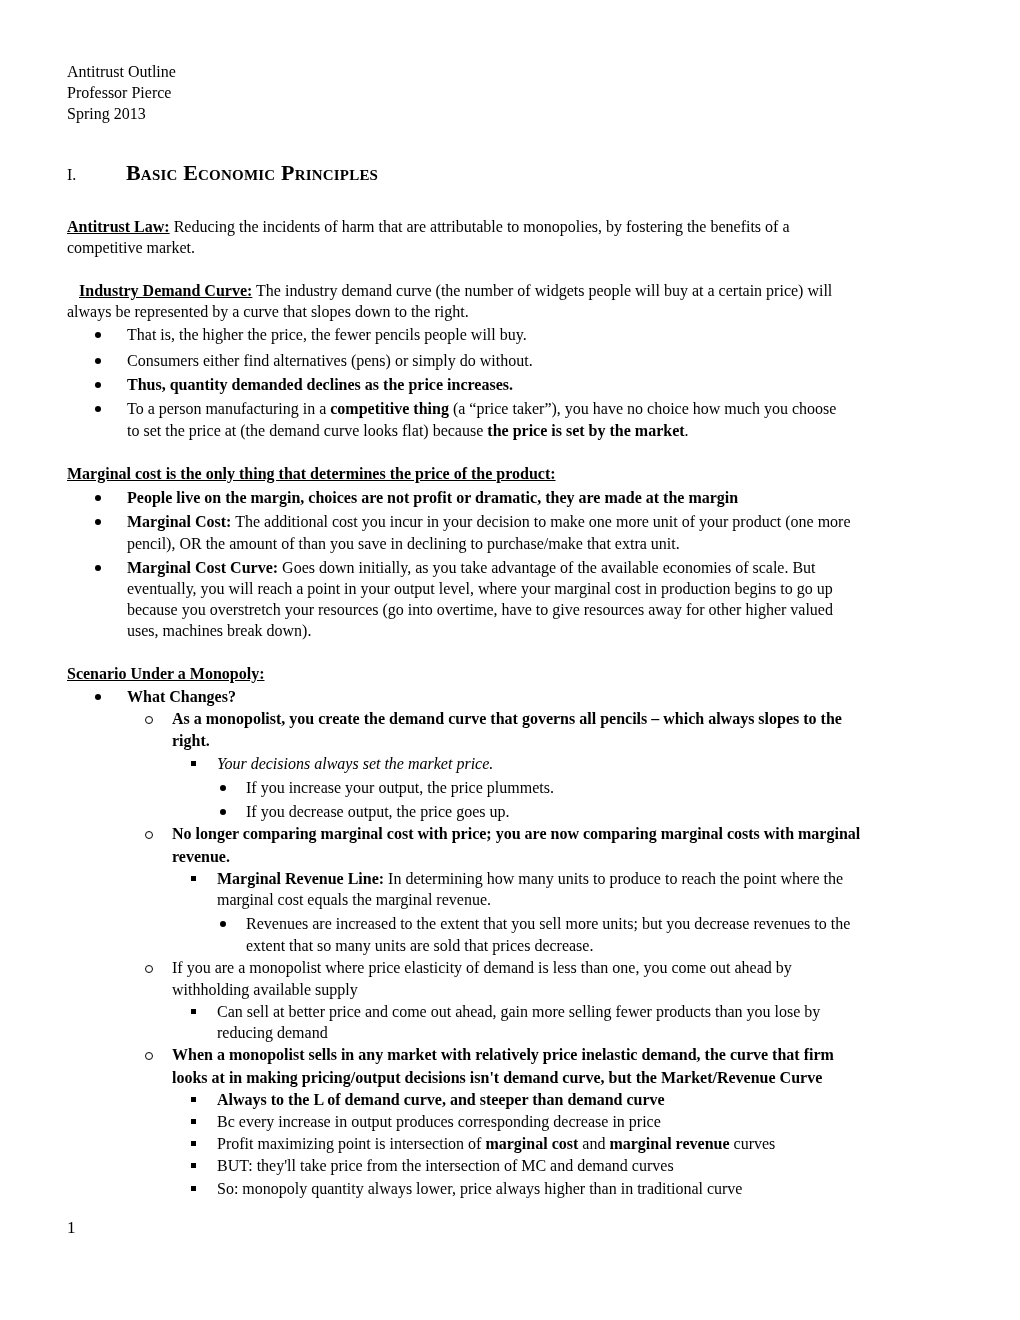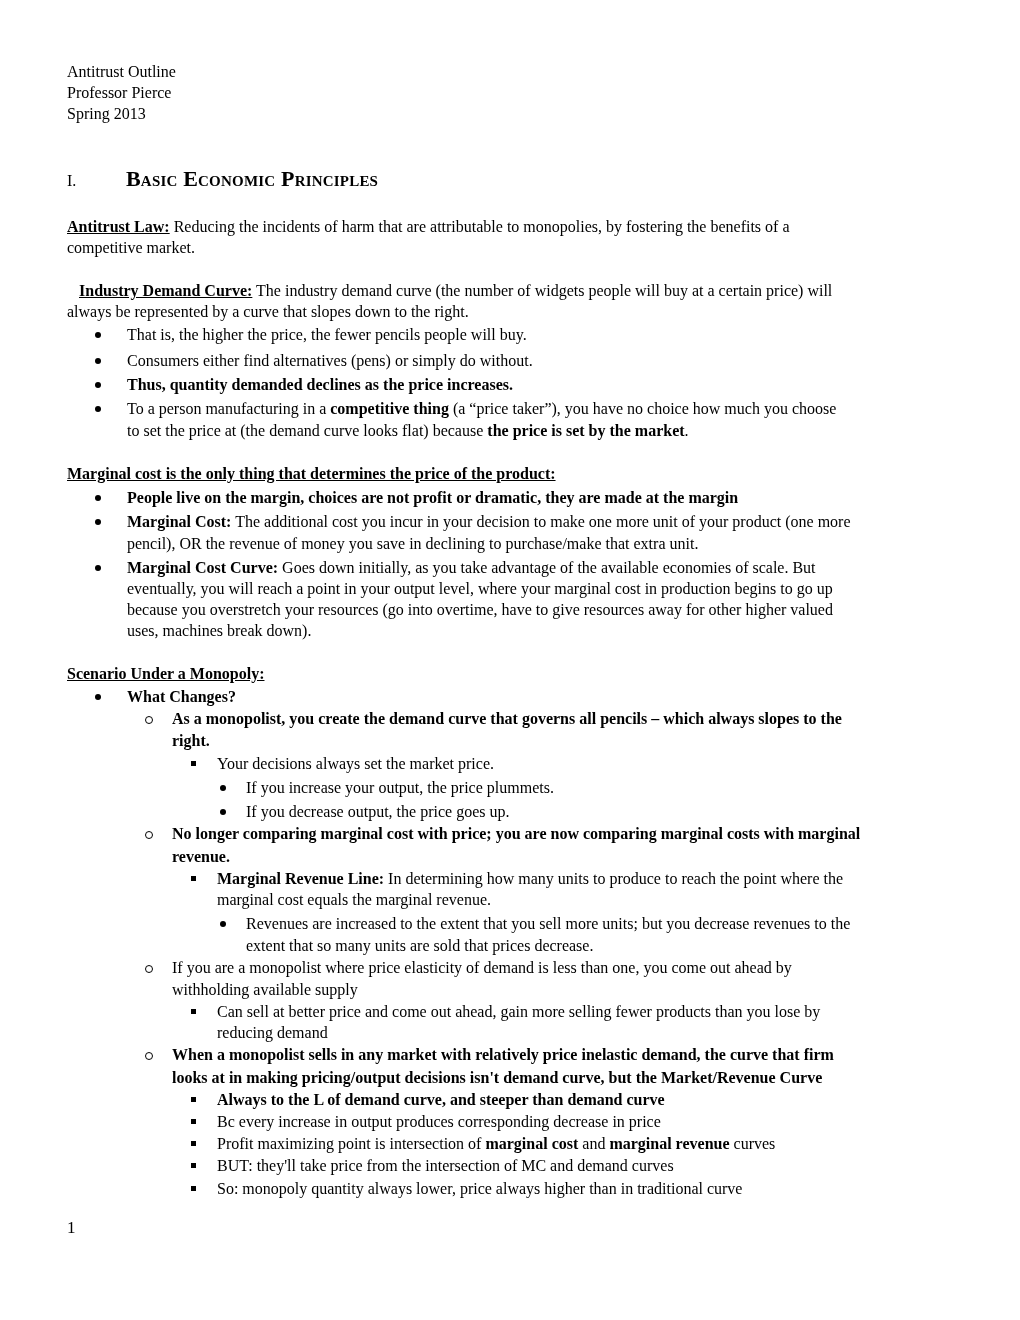--- a/index.html
+++ b/index.html
@@ -2,21 +2,21 @@
 <html><head>
 <meta charset="utf-8">
 <style>
   html, body { margin:0; padding:0; background:#ffffff; }
   body { width:1020px; height:1320px; position:relative; overflow:hidden;
          font-family:"Liberation Serif", "DejaVu Serif", serif; color:#000; font-size:16px; }
   .page { position:absolute; left:6px; top:0; width:1020px; height:1136px; }
   .line { position:absolute; white-space:nowrap; line-height:22px; font-size:16px; }
   .b { font-weight:bold; }
   .u { text-decoration:underline; }
-  .heading { position:absolute; left:61px; top:158px; font-size:22px; font-weight:bold; line-height:42px; }
+  .heading { position:absolute; left:61px; top:158px; font-size:22px; font-weight:bold; line-height:30px; }
   .heading .num { font-weight:normal; font-size:16px; display:inline-block; width:59px; }
   .heading .sc { font-variant:small-caps; letter-spacing:0.2px; }
   .disc::before { content:""; position:absolute; width:6px; height:6px; border-radius:50%; background:#000; }
   .circ::before { content:""; position:absolute; width:8px; height:8px; border-radius:50%; border:1px solid #000; box-sizing:border-box; }
   .sq::before { content:""; position:absolute; width:5px; height:5px; background:#000; }
   .marker { position:absolute; width:10px; height:22px; }
   .marker.disc::before { left:2px; top:8px; }
   .marker.circ::before { left:1px; top:8px; }
   .marker.sq::before { left:2px; top:8px; }
   .pagenum { position:absolute; left:61px; top:1218px; font-size:17px; }
@@ -58,38 +58,38 @@
     <span>to set the price at (the demand curve looks flat) because </span><span class="b">the price is set by the market</span><span>.</span>
   </div>
 
   <div class="line b u" style="left:61px;top:463px;">Marginal cost is the only thing that determines the price of the product:</div>
   <span class="marker disc" style="left:87px;top:487px;"></span>
   <div class="line b" style="left:121px;top:487px;">People live on the margin, choices are not profit or dramatic, they are made at the margin</div>
   <span class="marker disc" style="left:87px;top:511px;"></span>
   <div class="line" style="left:121px;top:511px;">
     <span class="b">Marginal Cost:</span><span> The additional cost you incur in your decision to make one more unit of your product (one more</span>
   </div>
-  <div class="line" style="left:121px;top:533px;">pencil), OR the revenue of money you save in declining to purchase/make that extra unit.</div>
+  <div class="line" style="left:121px;top:533px;">pencil), OR the amount of than you save in declining to purchase/make that extra unit.</div>
   <span class="marker disc" style="left:87px;top:557px;"></span>
   <div class="line" style="left:121px;top:557px;">
     <span class="b">Marginal Cost Curve:</span><span> Goes down initially, as you take advantage of the available economies of scale. But</span>
   </div>
   <div class="line" style="left:121px;top:578px;">eventually, you will reach a point in your output level, where your marginal cost in production begins to go up</div>
   <div class="line" style="left:121px;top:599px;">because you overstretch your resources (go into overtime, have to give resources away for other higher valued</div>
   <div class="line" style="left:121px;top:620px;">uses, machines break down).</div>
 
   <div class="line b u" style="left:61px;top:663px;">Scenario Under a Monopoly:</div>
   <span class="marker disc" style="left:87px;top:686px;"></span>
   <div class="line b" style="left:121px;top:686px;">What Changes?</div>
 
   <span class="marker circ" style="left:138px;top:708px;"></span>
   <div class="line b" style="left:166px;top:708px;">As a monopolist, you create the demand curve that governs all pencils – which always slopes to the</div>
   <div class="line b" style="left:166px;top:730px;">right.</div>
   <span class="marker sq" style="left:183px;top:753px;"></span>
-  <div class="line" style="left:211px;top:753px;">Your decisions always set the market price.</div>
+  <div class="line" style="left:211px;top:753px;font-style:italic;">Your decisions always set the market price.</div>
   <span class="marker disc" style="left:212px;top:777px;"></span>
   <div class="line" style="left:240px;top:777px;">If you increase your output, the price plummets.</div>
   <span class="marker disc" style="left:212px;top:801px;"></span>
   <div class="line" style="left:240px;top:801px;">If you decrease output, the price goes up.</div>
 
   <span class="marker circ" style="left:138px;top:823px;"></span>
   <div class="line b" style="left:166px;top:823px;">No longer comparing marginal cost with price; you are now comparing marginal costs with marginal</div>
   <div class="line b" style="left:166px;top:846px;text-align:center;">revenue.</div>
   <span class="marker sq" style="left:183px;top:868px;"></span>
   <div class="line" style="left:211px;top:868px;">

